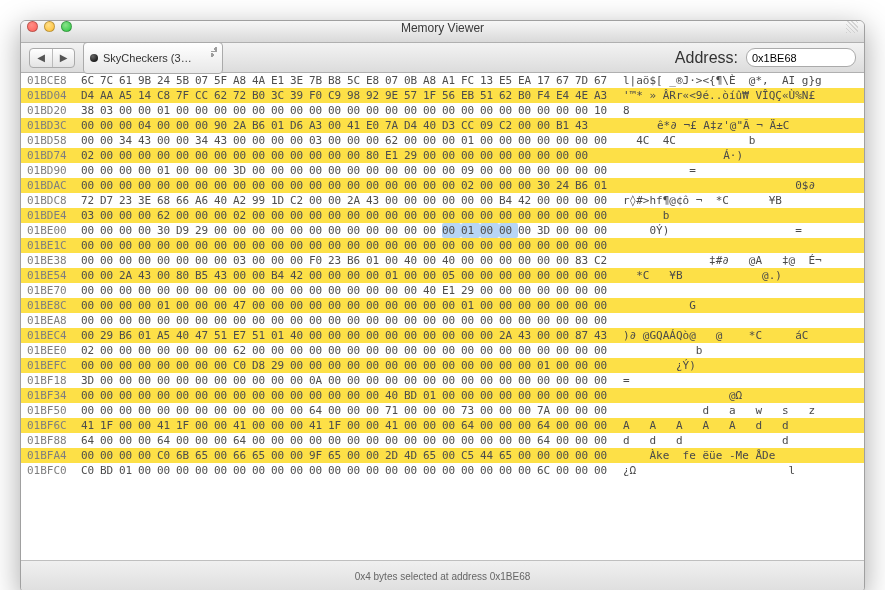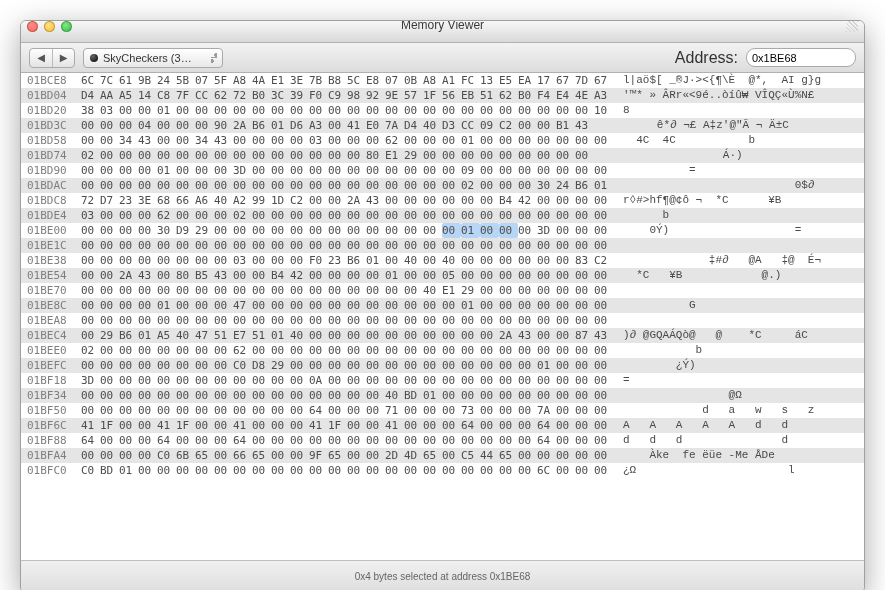--- a/index.html
+++ b/index.html
@@ -19,22 +19,22 @@
     border-radius: 6px;
     box-shadow: 0 8px 30px rgba(0,0,0,.35);
     background: #ededed;
     overflow: hidden;
   }
   .titlebar {
     height: 22px;
     background: linear-gradient(#f7f7f7,#d9d9d9);
     border-bottom: 1px solid #b0b0b0;
     display: flex;
-    align-items: flex-end;
-    padding: 10px 6px;
+    align-items: flex-start;
+    padding: 0 6px;
     position: relative;
   }
   .traffic {
     display: flex;
     gap: 6px;
   }
   .tl {
     width: 11px; height: 11px; border-radius: 50%;
     border: 1px solid rgba(0,0,0,.25);
   }
@@ -65,21 +65,21 @@
     border-radius: 4px;
     overflow: hidden;
     background: linear-gradient(#ffffff,#e4e4e4);
   }
   .seg button {
     width: 22px; height: 18px; border: none; background: transparent;
     font-size: 10px; color:#555; cursor: pointer;
   }
   .seg button + button { border-left:1px solid #bbb; }
   .popup {
-    height: 20px;
+    height: 32px;
     border: 1px solid #aaa;
     border-radius: 4px;
     background: linear-gradient(#ffffff,#e8e8e8);
     display: flex;
     align-items: center;
     padding: 0 16px 0 6px;
     font-size: 11px;
     color:#333;
     position: relative;
     min-width: 140px;
@@ -114,26 +114,26 @@
     line-height: 15px;
     color: #4d4d4d;
     height: 487px;
     overflow: hidden;
   }
   .row {
     display: flex;
     white-space: pre;
     padding: 0 6px;
   }
-  .row.alt { background: #e5e5e5; }
+  .row.alt { background: #fde047; }
   .addr-col { color:#7f7f7f; width: 54px; }
   .hex-cell { width: 19px; text-align: left; }
   .hex-cell.sel { background: #b7d5f5; border-radius:2px; }
   .hexblock { display:flex;justify-content:flex-end; }
-  .ascii { padding-left: 10px; color:#4a4a4a;font-family:Liberation Mono, monospace; }
+  .ascii { padding-left: 10px; color:#4a4a4a; }
   .statusbar {
     height: 32px;
     border-top: 1px solid #bfbfbf;
     background: linear-gradient(#f0f0f0,#dedede);
     font-size: 10px;
     color: #666;
     display:flex; align-items:center; justify-content:center;
   }
 </style>
 </head>

